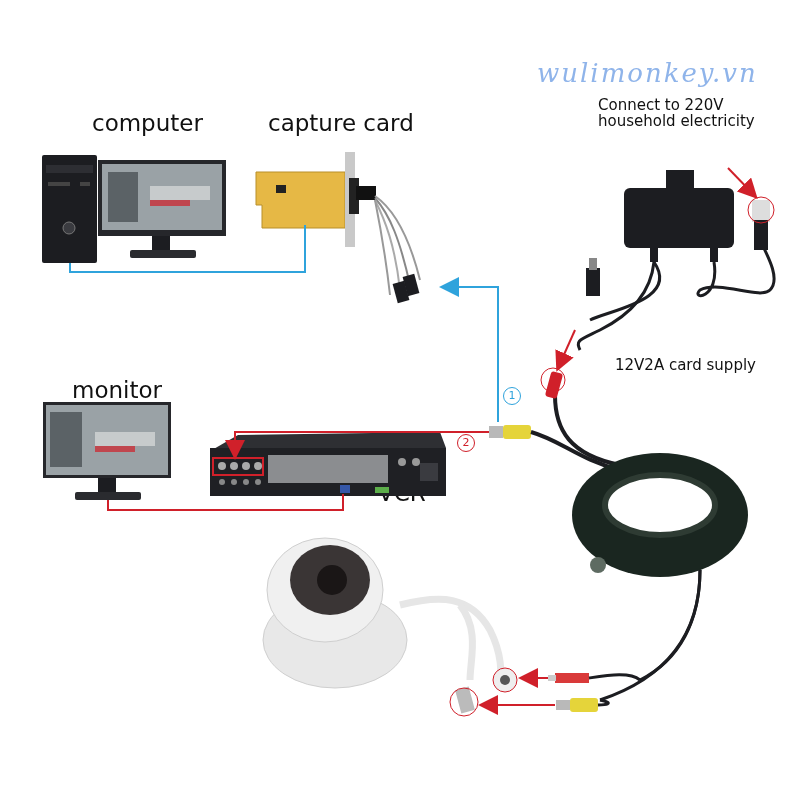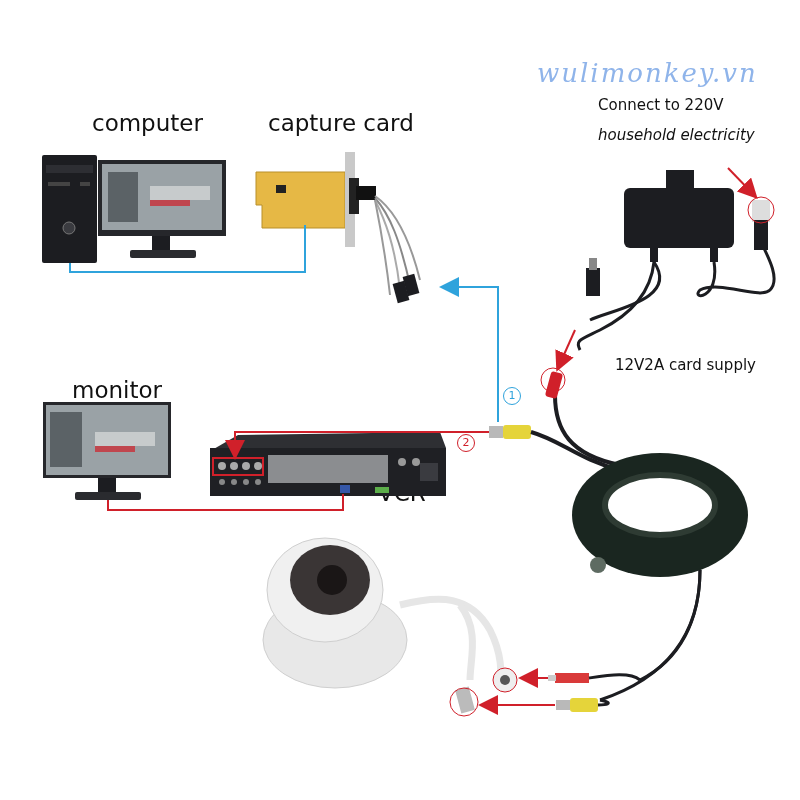--- a/index.html
+++ b/index.html
@@ -14,21 +14,21 @@
 </head>
 <body>
 
 <div class="watermark" style="left:537px; top:58px;">wulimonkey.vn</div>
 
 <div class="lbl big" style="left:92px; top:110px;">computer</div>
 <div class="lbl big" style="left:268px; top:110px;">capture card</div>
 <div class="lbl big" style="left:72px; top:377px;">monitor</div>
 <div class="lbl big" style="left:378px; top:472px;margin-top:8px;">VCR</div>
 <div class="lbl small" style="left:598px; top:96px;">Connect to 220V</div>
-<div class="lbl small" style="left:598px; top:126px;font-style:italic;">household electricity</div>
+<div class="lbl small" style="left:598px; top:112px;">household electricity</div>
 <div class="lbl small" style="left:615px; top:356px;">12V2A card supply</div>
 
 <svg width="800" height="800" viewBox="0 0 800 800">
   <defs>
     <marker id="arrBlue" markerWidth="10" markerHeight="10" refX="8" refY="5" orient="auto">
       <path d="M0,0 L10,5 L0,10 z" fill="#2fa3dc"></path>
     </marker>
     <marker id="arrRed" markerWidth="10" markerHeight="10" refX="8" refY="5" orient="auto">
       <path d="M0,0 L10,5 L0,10 z" fill="#d0202a"></path>
     </marker>

